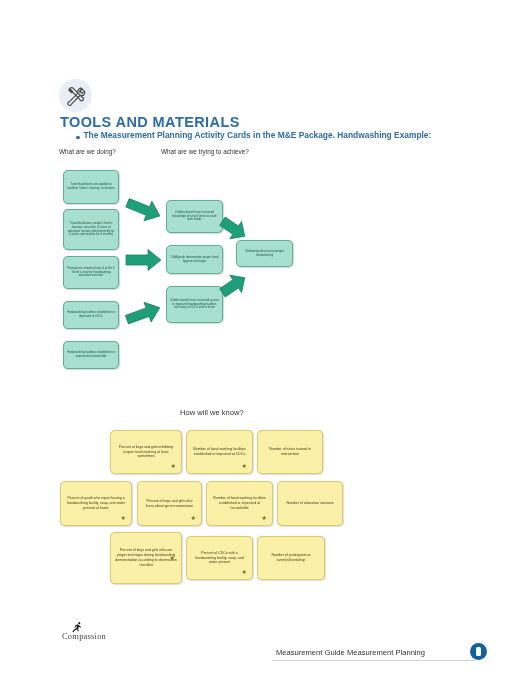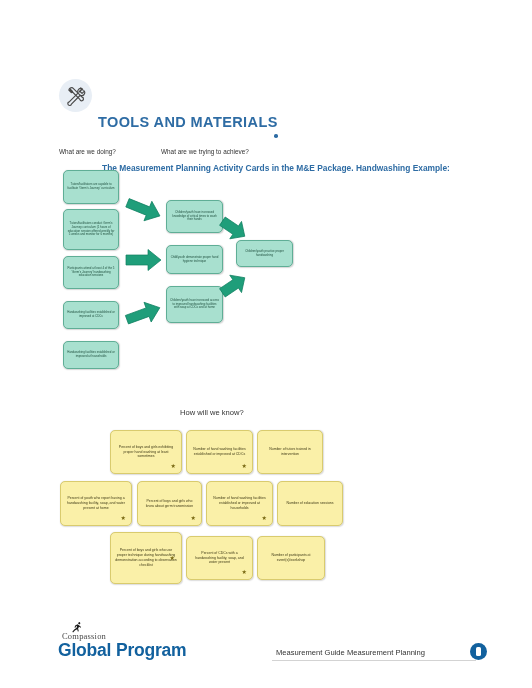--- a/index.html
+++ b/index.html
@@ -17,27 +17,26 @@
   
   .tools-icon {
     position:absolute; left:59px; top:79px;
     width:33px; height:33px; border-radius:50%;
     background:#e8eef5;
     display:flex; align-items:center; justify-content:center;
   }
   .section-title {
     position:absolute; left:60px; top:114px;
     font-size:14.5px; font-weight:bold;
-    letter-spacing:.4px; color:#2e6ca4;margin-left:38px;
+    letter-spacing:.4px; color:#2e6ca4;
   }
   .bullet-row {
     position:absolute;
-    display:flex; align-items:center; gap:24px;
+    display:flex; align-items:center; gap:4px;
     color:#2e6ca4;
-    flex-direction:column;
   }
   .bullet-dot {
     width:3.5px; height:3.5px; border-radius:50%;
     background:#2e6ca4; margin-top:5px; flex:none;
   }
   .bullet-text { font-size:8.4px; font-weight:bold; line-height:1.45; }
   #bullet1 { left:76px; top:129px; width:400px; }
   #bullet2 { left:76px; top:379px; width:390px; }
 
   .col-label {
@@ -219,19 +218,18 @@
       <span>Number of participants at event(s)/workshop</span>
     </div>
   </div>
 
   <div class="footer-rule"></div>
 
   <svg class="logo-runner" width="12" height="12" viewBox="0 0 12 12">
     <path d="M7.6 1.4a1 1 0 1 1-.1.1zM6.6 3.3 4.2 4.6l-.7 2 .9.2.5-1.4 1.2-.6-.5 2L3.2 8.6l-1.9 2.1.8.7 1.8-2 2.3-1.2.6 2.3 1 -.2-.7-2.9 1-1.6 1.5 1 .5-.9-1.8-1.3z" fill="#1a1a1a"></path>
   </svg>
   <div class="logo-word">Compassion</div>
-  <div class="logo-main">Global Program</div>
   <div class="footer-text">Measurement Guide Measurement Planning</div>
   <div class="footer-badge">
     <span class="inner"></span>
   </div>
 
 </div>
 
 </body></html>

